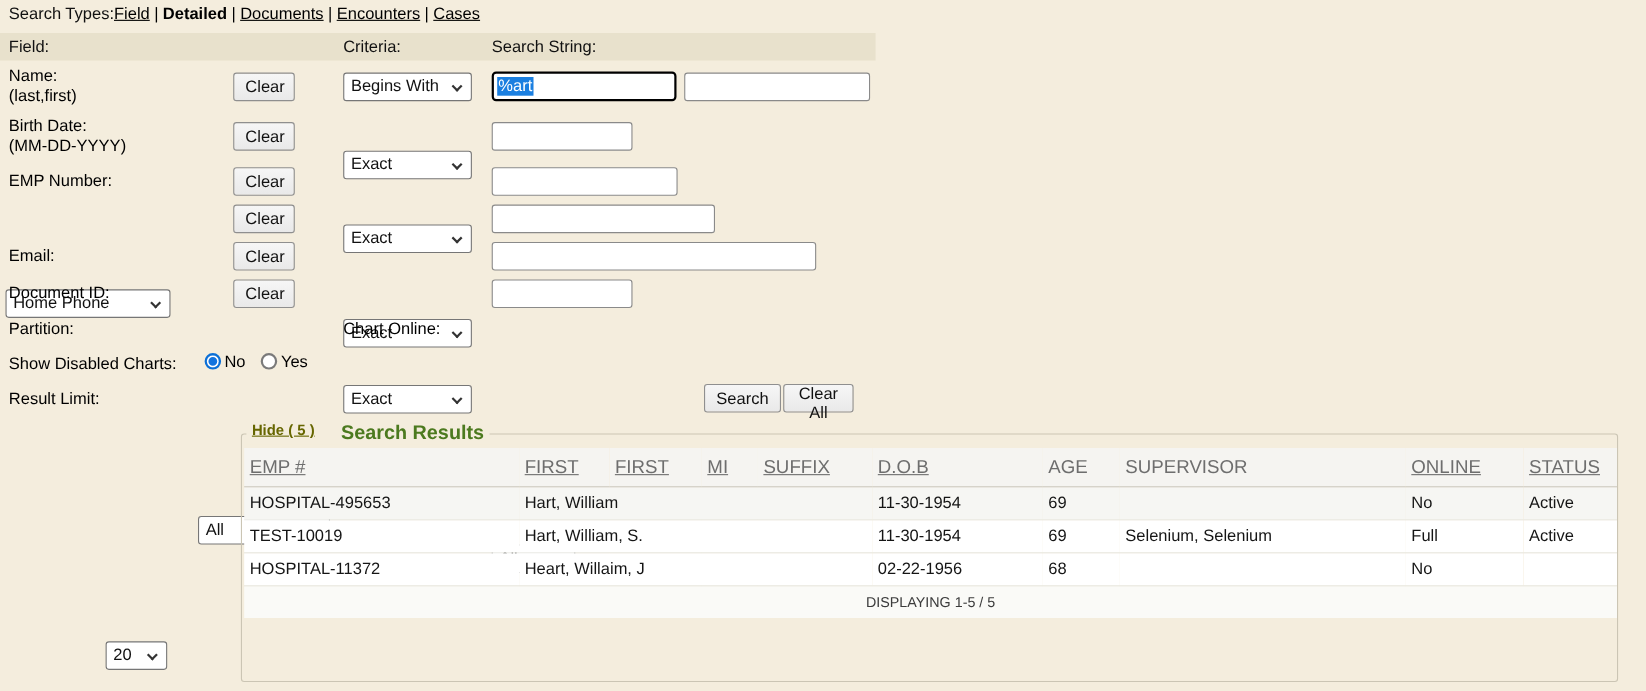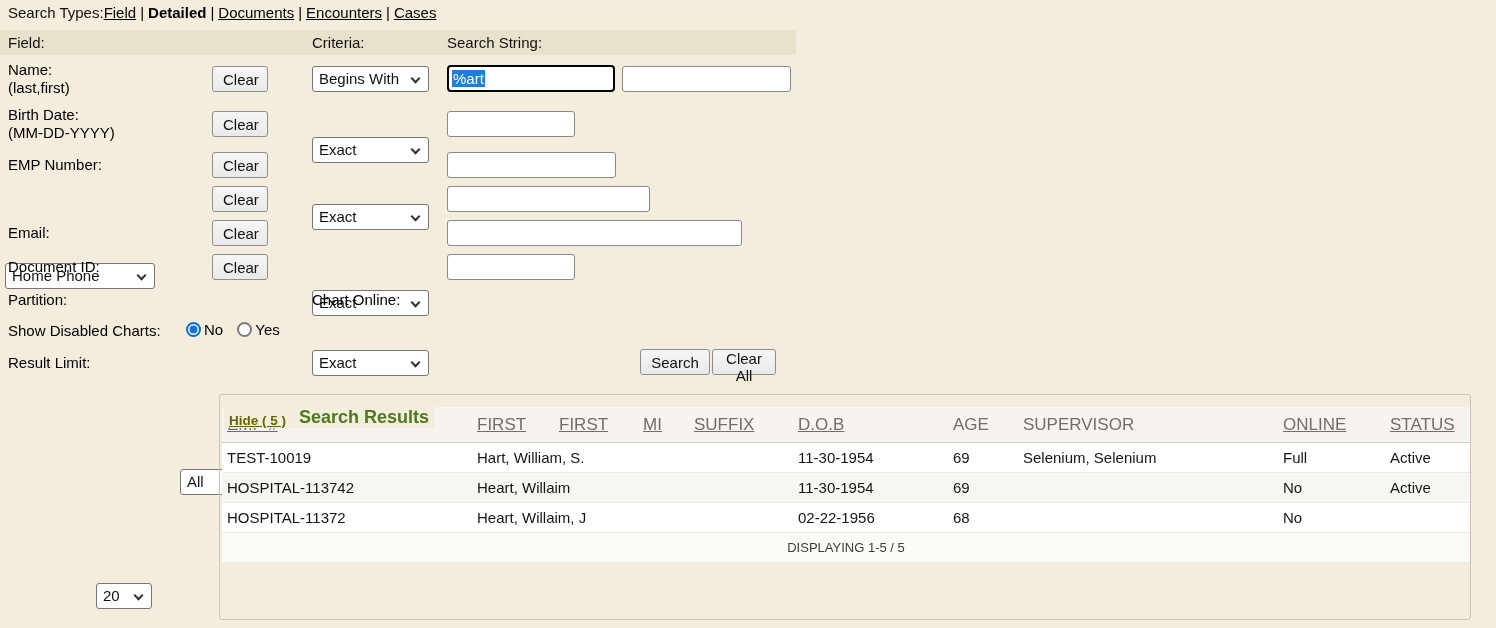--- a/index.html
+++ b/index.html
@@ -75,21 +75,21 @@
   .radio.off { border: 2px solid #7a7a7a; }
 
   
   #results {
     position: absolute; left: 219px; top: 394px; width: 1252px; height: 226px;
     border: 1px solid #CBC5B4; border-radius: 3px;
   }
   #legend {
     position: absolute; left: 4px; top: -12px;
     background: #F4EDDD; padding: 0 5px;
-    white-space: nowrap; display: flex; align-items: flex-end; gap: 13px; margin-top: 24px;
+    white-space: nowrap; display: flex; align-items: flex-start; gap: 24px;
   }
   #legend .hide-link {
     color: #666600; font-weight: bold; font-size: 13.5px;
     text-decoration: underline; cursor: pointer;
   }
   #legend .title { color: #4C7A1F; font-weight: bold; font-size: 18px; }
 
   table { border-collapse: collapse; table-layout: fixed; width: 1248px; margin: 12px 1px 0 2px; }
   th {
     font-size: 17px; font-weight: normal; color: #6e6e6e; text-align: left;
@@ -239,36 +239,36 @@
           <th class="sortable">MI</th>
           <th class="sortable">SUFFIX</th>
           <th class="sortable">D.O.B</th>
           <th>AGE</th>
           <th>SUPERVISOR</th>
           <th class="sortable">ONLINE</th>
           <th class="sortable">STATUS</th>
         </tr>
       </thead>
       <tbody>
+          <tr class="alt">
+    <td>HOSPITAL-495653</td>
+    <td colspan="4">Hart, William</td>
+    <td>11-30-1954</td>
+    <td>69</td>
+    <td></td>
+    <td>No</td>
+    <td>Active</td>
+  </tr>
           <tr>
     <td>TEST-10019</td>
     <td colspan="4">Hart, William, S.</td>
     <td>11-30-1954</td>
     <td>69</td>
     <td>Selenium, Selenium</td>
     <td>Full</td>
-    <td>Active</td>
-  </tr>
-          <tr class="alt">
-    <td>HOSPITAL-113742</td>
-    <td colspan="4">Heart, Willaim</td>
-    <td>11-30-1954</td>
-    <td>69</td>
-    <td></td>
-    <td>No</td>
     <td>Active</td>
   </tr>
           <tr>
     <td>HOSPITAL-11372</td>
     <td colspan="4">Heart, Willaim, J</td>
     <td>02-22-1956</td>
     <td>68</td>
     <td></td>
     <td>No</td>
     <td></td>

